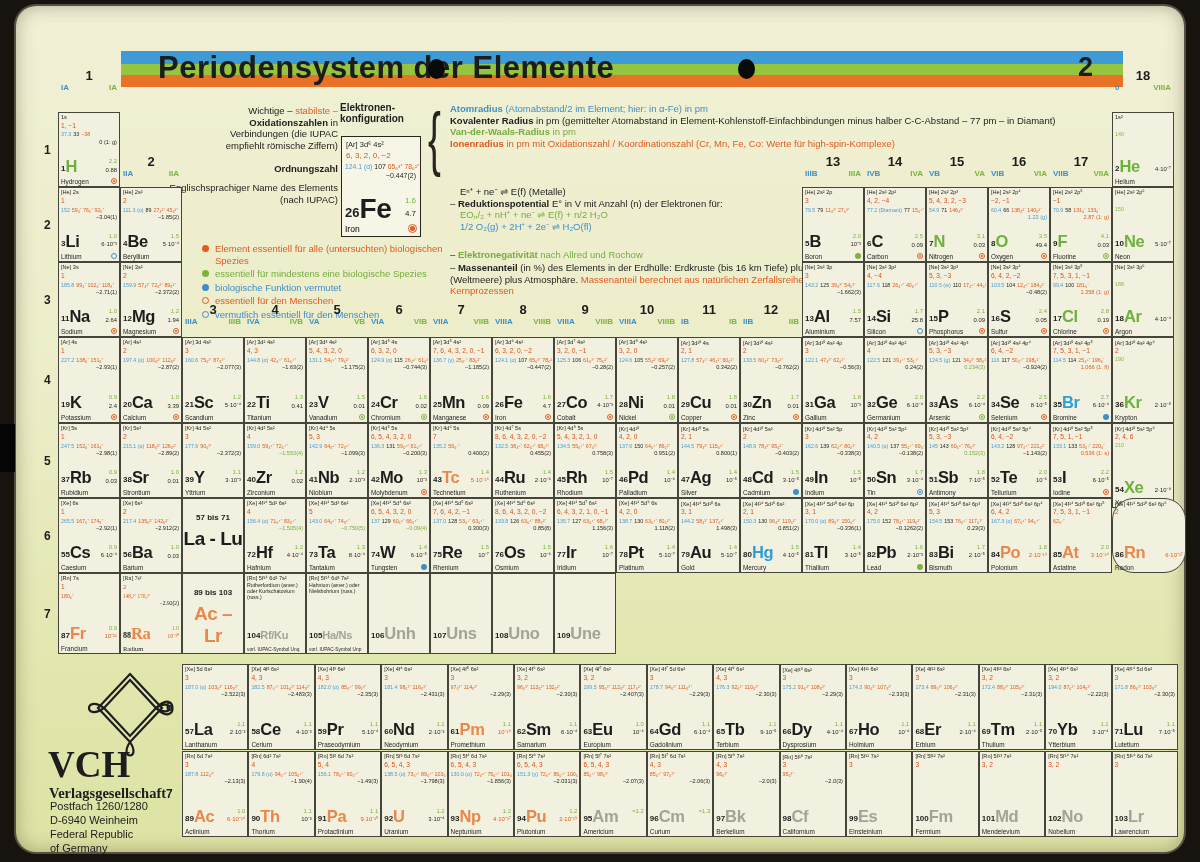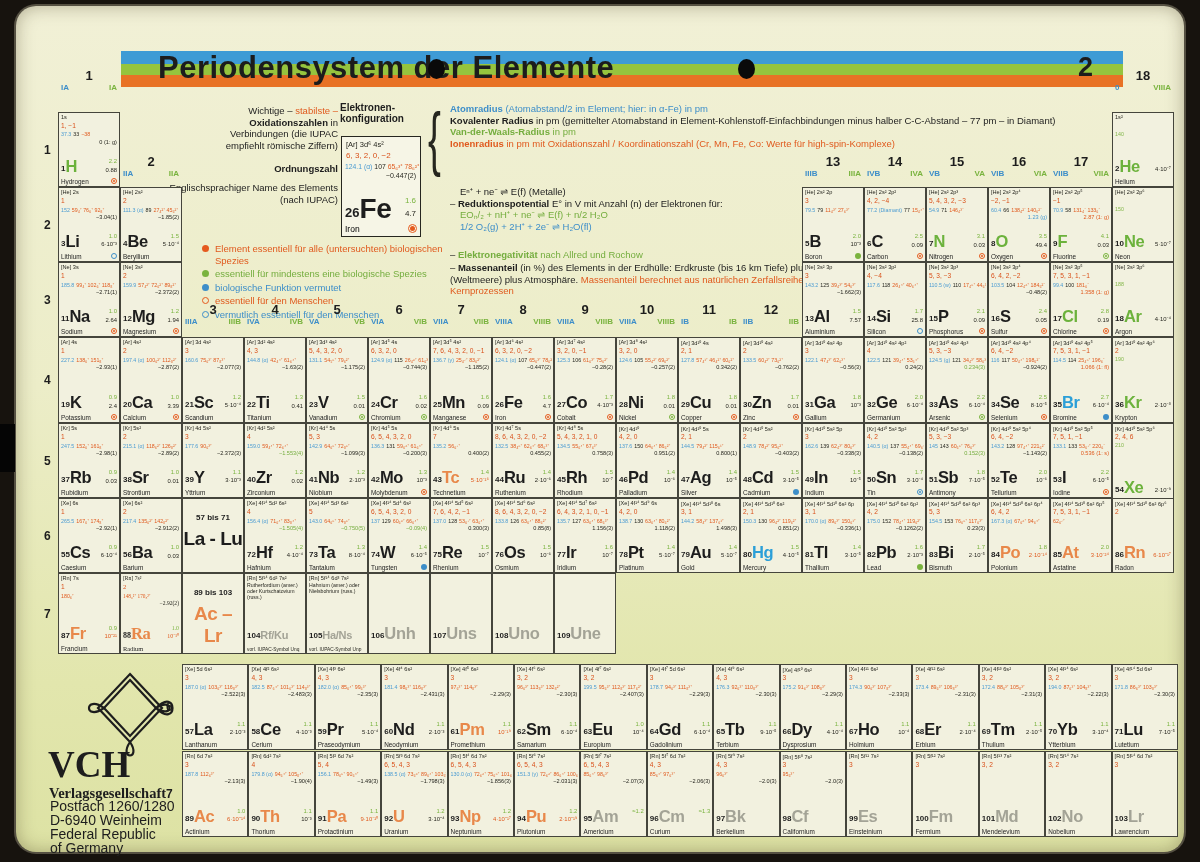--- a/index.html
+++ b/index.html
@@ -67,21 +67,21 @@
   #ex-cell .numsym{position:absolute;left:3px;bottom:13px;}
   #ex-cell .num{font-size:13px;font-weight:bold;}
   #ex-cell .sym{font-size:28px;font-weight:bold;line-height:1;}
   #ex-cell .nm{position:absolute;bottom:2px;left:3px;font-size:8.5px;}
   #ex-cell .dot{width:9px;height:9px;bottom:3px;right:3px;}
   .bioitem{display:flex;gap:6px;margin-bottom:2px;}
   .biomark{flex:0 0 auto;width:7px;height:7px;border-radius:50%;margin-top:2px;position:relative;box-sizing:border-box;}
   
   #vch-name{position:absolute;left:32px;top:737px;font-family:"Liberation Serif",serif;font-weight:bold;font-size:37px;color:#1d1d1d;}
   #vch-sub{position:absolute;left:33px;top:779px;font-family:"Liberation Serif",serif;font-weight:bold;font-size:14.5px;color:#1d1d1d;}
-  .addr{position:absolute;left:34px;font-size:14px;color:#1d1d1d;line-height:14px;}
+  .addr{position:absolute;left:34px;font-size:11px;color:#1d1d1d;line-height:14px;}
   #notch{position:absolute;left:0px;top:424px;width:15px;height:48px;background:#050505;}
 </style>
 </head>
 <body>
 
 <div id="card">
   <div id="stripes">
     <div class="s1"></div>
       <div class="s2"></div>
       <div class="s3"></div>
@@ -1008,21 +1008,21 @@
       </div>
       <div class="cell" style="left: 1034px; top: 492px; width: 62px; height: 75px;">
         <div class="cfg">[Xe] 4f¹⁴ 5d¹⁰ 6s² 6p⁵</div>
         <div class="oxl">7, 5, 3, 1, −1</div>
         <div class="rl"><span class="ro">62₆⁷⁺</span></div>
         <div class="en">2.0</div>
         <div class="mass mc-o">3·10⁻²⁴</div>
         <div class="numsym"><span class="num">85</span><span class="sym sc-o">At</span></div>
         <div class="nm">Astatine</div>
       </div>
-      <div class="cell" style="left: 1096px; top: 492px; width: 62px; height: 75px;">
+      <div class="cell" style="left: 1096px; top: 492px; width: 74px; height: 75px; border-radius: 22px;">
         <div class="cfg">[Xe] 4f¹⁴ 5d¹⁰ 6s² 6p⁶</div>
         <div class="oxl">2</div>
         <div class="mass mc-o">6·10⁻¹⁷</div>
         <div class="numsym"><span class="num">86</span><span class="sym sc-o">Rn</span></div>
         <div class="nm">Radon</div>
       </div>
       <div class="cell" style="left: 42px; top: 567px; width: 62px; height: 81px;">
         <div class="cfg">[Rn] 7s</div>
         <div class="oxl">1</div>
         <div class="rl"><span class="ro">180₆⁺</span></div>

